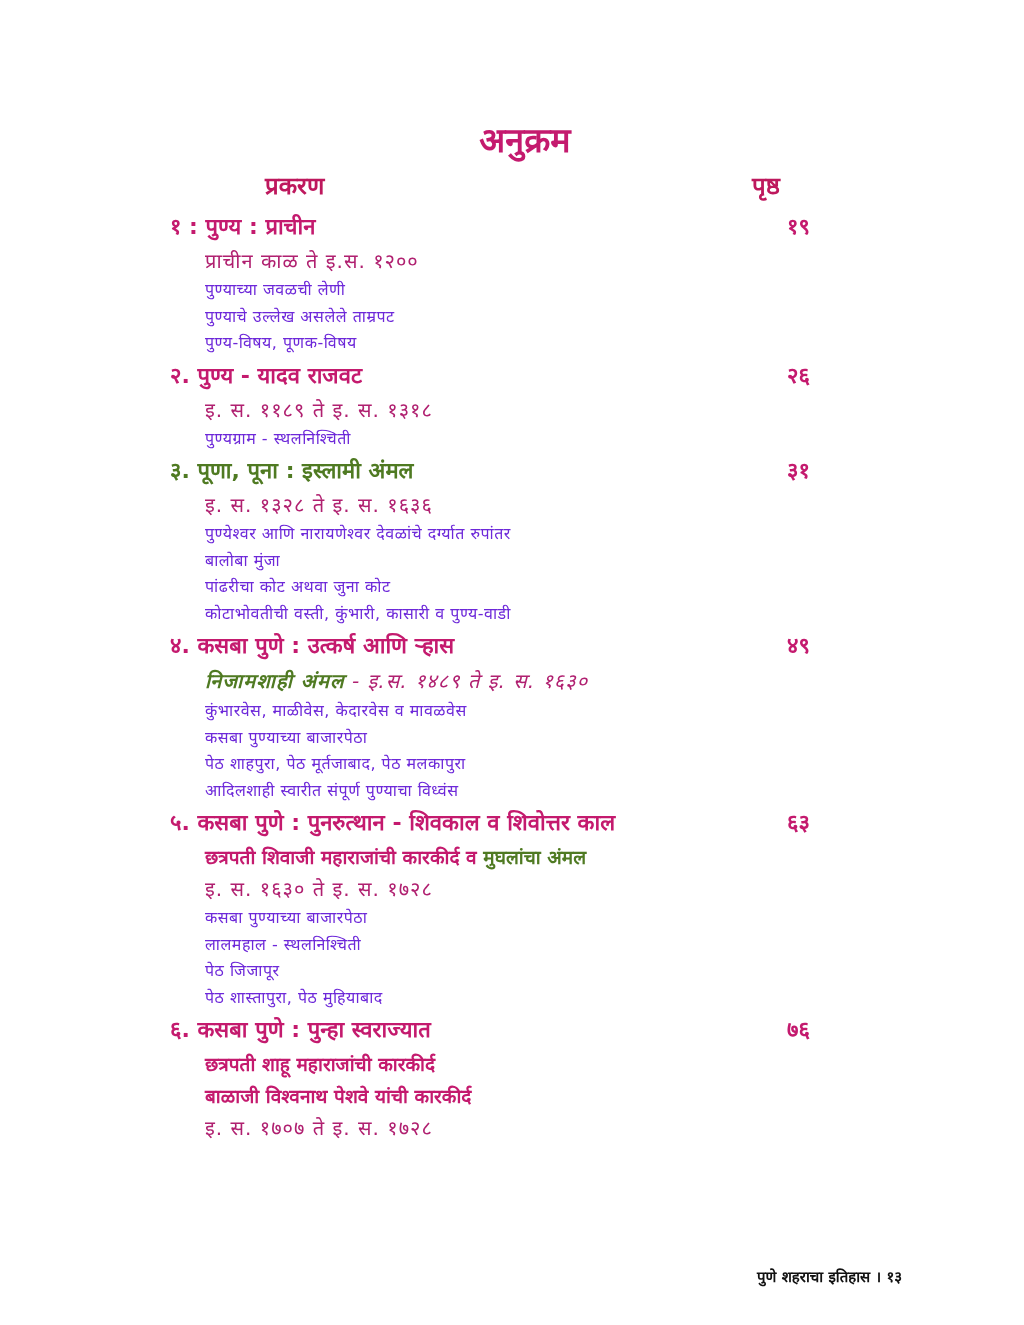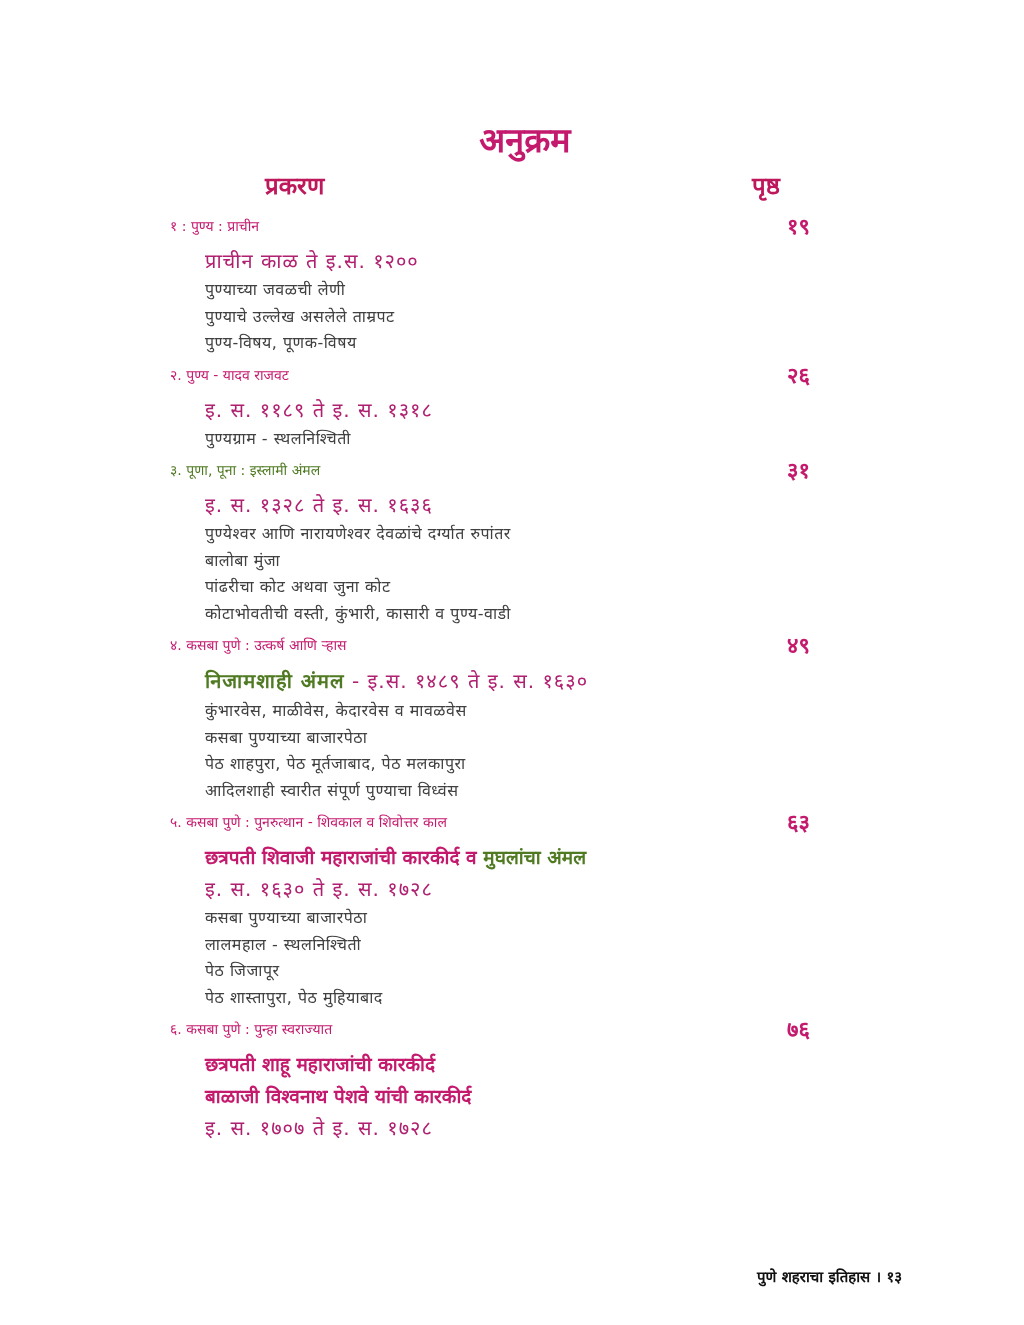--- a/index.html
+++ b/index.html
@@ -5,28 +5,28 @@
   html, body { margin: 0; padding: 0; background: #ffffff; }
   body { width: 1024px; height: 1325px; position: relative; overflow: hidden;
          font-family: "DejaVu Sans", sans-serif; }
   .page-title { position: absolute; top: 116px; left: 0; width: 1050px; text-align: center;
                 color: #c41a6e; font-size: 34px; font-weight: bold; }
   .col-head { position: absolute; top: 168px; color: #be185d; font-size: 24px; font-weight: bold; }
   .col-head.left { left: 265px; }
   .col-head.right { left: 752px; }
   .toc { position: absolute; left: 170px; top: 208px; width: 640px; }
   .chapter { position: relative; }
-  .ch-title { font-size: 14px; font-weight: normal; color: #c41a6e; height: 37px; line-height: 37px; white-space: nowrap; }
+  .ch-title { font-size: 22px; font-weight: bold; color: #c41a6e; height: 37px; line-height: 37px; white-space: nowrap; }
   .ch-title.green { color: #4f7a22; }
   .ch-page { position: absolute; right: 0; top: 0; font-size: 22px; font-weight: bold; color: #c41a6e; line-height: 37px; }
   .sub { padding-left: 35px; }
   .period { font-size: 20px; color: #b02070; height: 32px; line-height: 32px; white-space: nowrap; letter-spacing: 1px; }
   .subhead { font-size: 19px; font-weight: bold; color: #c41a6e; height: 32px; line-height: 32px; white-space: nowrap; }
   .subhead .green { color: #4f7a22; }
-  .topic { font-size: 16px; color: #404040; height: 26.5px; line-height: 26.5px; white-space: nowrap; letter-spacing: 0.5px; }
+  .topic { font-size: 16px; color: #6d28d9; height: 26.5px; line-height: 26.5px; white-space: nowrap; letter-spacing: 0.5px; }
   .green-inline { color: #4f7a22; font-weight: bold; font-size: 20px; }
   .footer { position: absolute; top: 1250px; right: 122px; font-size: 15px; font-weight: bold; color: #111; margin-top: 16px; }
 </style>
 </head>
 <body>
 
 <div class="page-title">अनुक्रम</div>
 <div class="col-head left">प्रकरण</div>
 <div class="col-head right">पृष्ठ</div>
 
@@ -61,21 +61,21 @@
       <div class="topic">बालोबा मुंजा</div>
       <div class="topic">पांढरीचा कोट अथवा जुना कोट</div>
       <div class="topic">कोटाभोवतीची वस्ती, कुंभारी, कासारी व पुण्य-वाडी</div>
     </div>
   </div>
 
   <div class="chapter">
     <div class="ch-title">४. कसबा पुणे : उत्कर्ष आणि ऱ्हास</div>
     <div class="ch-page">४९</div>
     <div class="sub">
-      <div class="period" style="height:34px;line-height:34px;">
+      <div class="period" style="height:34px;line-height:34px;font-style:italic;">
         <span class="green-inline">निजामशाही अंमल</span><span> - इ.स. १४८९ ते इ. स. १६३०</span>
       </div>
       <div class="topic">कुंभारवेस, माळीवेस, केदारवेस व मावळवेस</div>
       <div class="topic">कसबा पुण्याच्या बाजारपेठा</div>
       <div class="topic">पेठ शाहपुरा, पेठ मूर्तजाबाद, पेठ मलकापुरा</div>
       <div class="topic">आदिलशाही स्वारीत संपूर्ण पुण्याचा विध्वंस</div>
     </div>
   </div>
 
   <div class="chapter">

